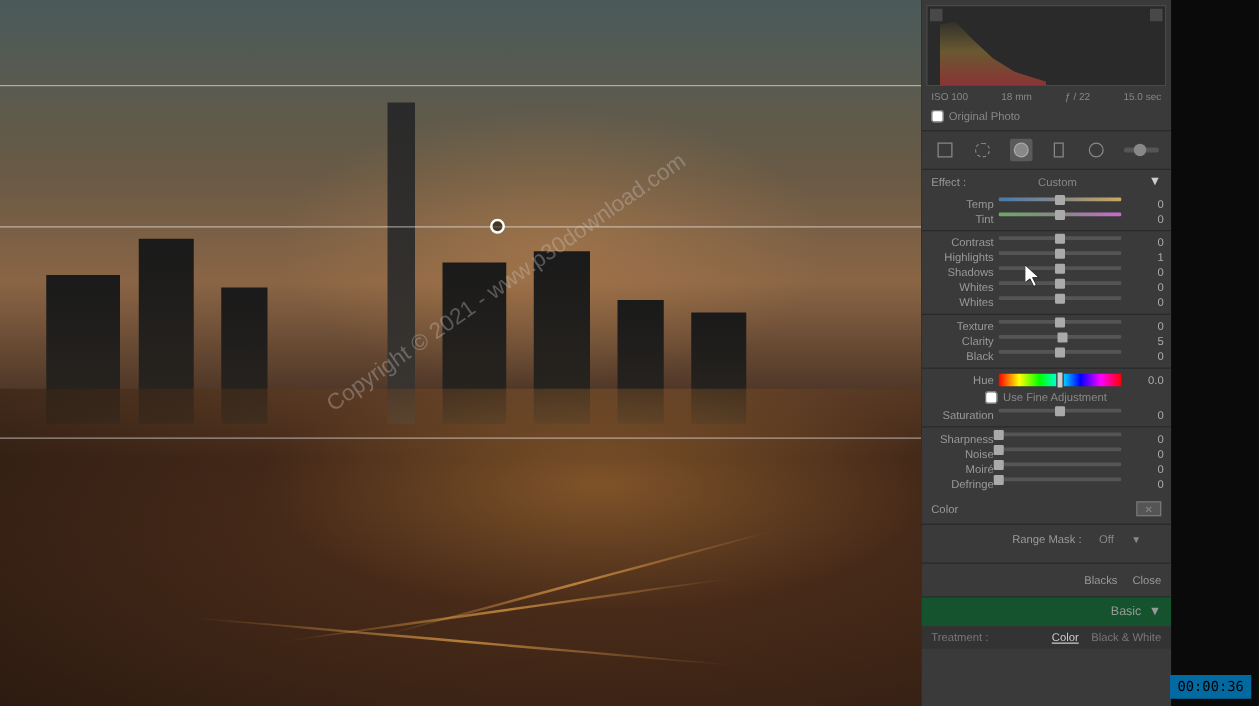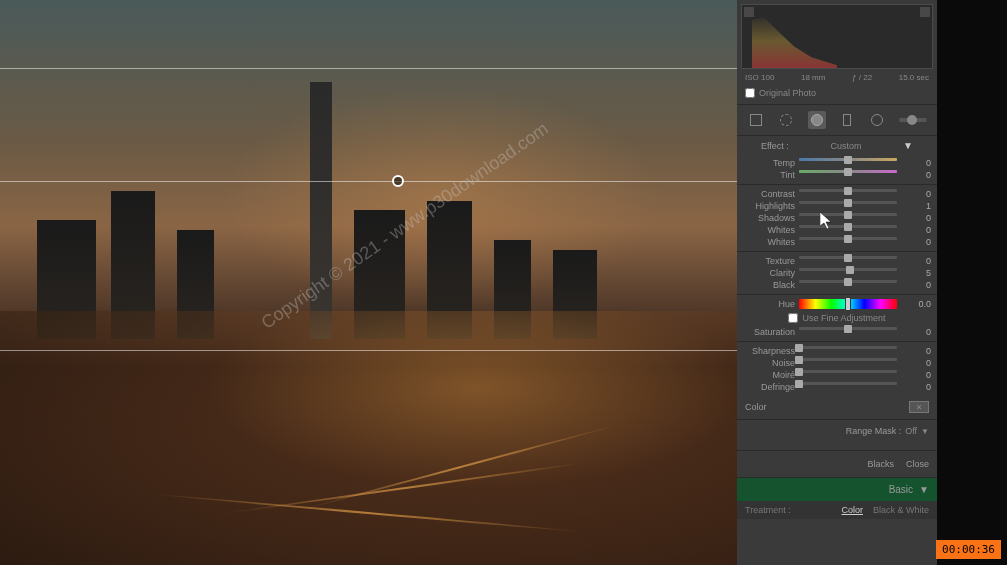--- a/index.html
+++ b/index.html
@@ -50,21 +50,21 @@
 .tool-circle.filled { background: #888; border-color: #aaa; }
 .tool-rect { width: 8px; height: 12px; border: 1.5px solid #888; }
 .tool-slider-mini { width: 28px; height: 4px; background: #555; border-radius: 2px; position: relative; }
 .tool-slider-mini::after { content: ''; position: absolute; left: 30%; top: -3px; width: 10px; height: 10px; background: #888; border-radius: 50%; }
 
 .mask-row { display: flex; justify-content: space-between; align-items: center; padding: 6px 8px; font-size: 9px; border-bottom: 1px solid #2a2a2a; }
 .mask-tabs { display: flex; gap: 10px; }
 .mask-tab { color: #888; }
 .mask-tab.active { color: #ccc; }
 
-.effect-row { display: flex; justify-content: space-between; align-items: center; padding: 4px 24px; font-size: 9px; }
+.effect-row { display: flex; justify-content: space-between; align-items: center; padding: 4px 8px; font-size: 9px; }
 .effect-row .dropdown { color: #888; }
 .disclosure { color: #ccc; font-size: 10px; }
 
 .slider-group { padding: 2px 0; }
 .slider-row { display: flex; align-items: flex-start; padding: 1px 6px; gap: 4px; font-size: 9px; }
 .slider-label { width: 52px; text-align: right; color: #999; font-size: 9px; }
 .slider-track { flex: 1; height: 3px; background: #555; position: relative; border-radius: 1px; }
 .slider-track.temp { background: linear-gradient(90deg, #4a7aaa, #888, #caa860); }
 .slider-track.tint { background: linear-gradient(90deg, #6aaa6a, #888, #ca6aca); }
 .slider-track.hue { background: linear-gradient(90deg, #f00, #ff0, #0f0, #0ff, #00f, #f0f, #f00); height: 10px; }
@@ -73,33 +73,33 @@
 .slider-value { width: 30px; text-align: right; color: #aaa; font-size: 9px; }
 .divider { height: 1px; background: #2a2a2a; margin: 3px 0; }
 
 .fine-adj { text-align: center; padding: 3px; font-size: 9px; color: #888; display: flex; align-items: center; justify-content: center; gap: 4px; }
 .fine-adj input { width: 10px; height: 10px; }
 
 .color-row { display: flex; justify-content: space-between; align-items: center; padding: 6px 8px; font-size: 9px; }
 .color-swatch { width: 20px; height: 12px; background: #555; border: 1px solid #777; position: relative; }
 .color-swatch::after { content: '✕'; position: absolute; inset: 0; display: flex; align-items: center; justify-content: center; font-size: 8px; color: #888; }
 
-.range-mask-row { display: flex; justify-content: flex-end; align-items: center; padding: 6px 8px; font-size: 9px; gap: 4px; border-top: 1px solid #2a2a2a; }
+.range-mask-row { display: flex; justify-content: flex-end; align-items: center; padding: 6px 24px; font-size: 9px; gap: 14px; border-top: 1px solid #2a2a2a; }
 .range-mask-row .dd { color: #888; }
 .chev { font-size: 8px; color: #888; }
 
 .reset-close { display: flex; justify-content: flex-end; gap: 12px; padding: 8px; font-size: 9px; border-top: 1px solid #2a2a2a; margin-top: 8px; }
 
 .basic-header { display: flex; justify-content: flex-end; align-items: center; padding: 6px 8px; background: #14532d; border-top: 1px solid #2a2a2a; font-size: 10px; gap: 6px; }
 
 .treatment-row { display: flex; justify-content: space-between; align-items: center; padding: 4px 8px; font-size: 9px; color: #777; background: #333; }
 .treat-tabs { display: flex; gap: 10px; }
 .treat-tab.active { color: #ccc; text-decoration: underline; }
 
-.timestamp { position: absolute; bottom: 6px; right: 6px; background: #f97316; color: #000; padding: 3px 6px; font-size: 11px; font-family: monospace; z-index: 50; }
+.timestamp { position: absolute; bottom: 6px; right: 6px; background: #0369a1; color: #000; padding: 3px 6px; font-size: 11px; font-family: monospace; z-index: 50; }
 </style>
 </head>
 <body>
 
 <div class="container">
   <div class="photo-area">
     <div class="cityscape">
       <div class="sky-glow"></div>
       <div class="skyline">
         <div class="building b1"></div>

